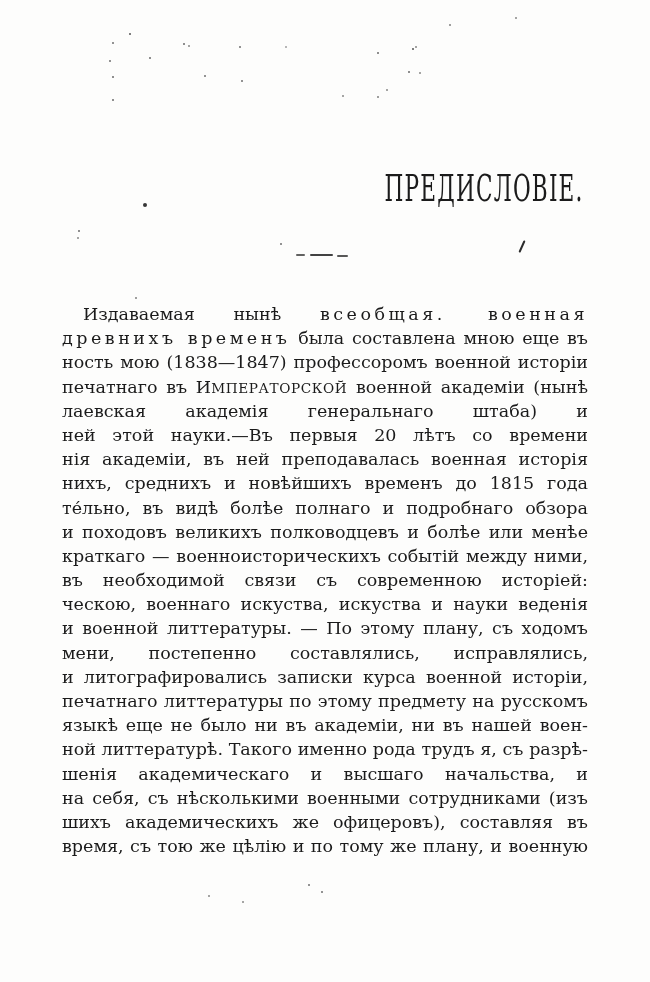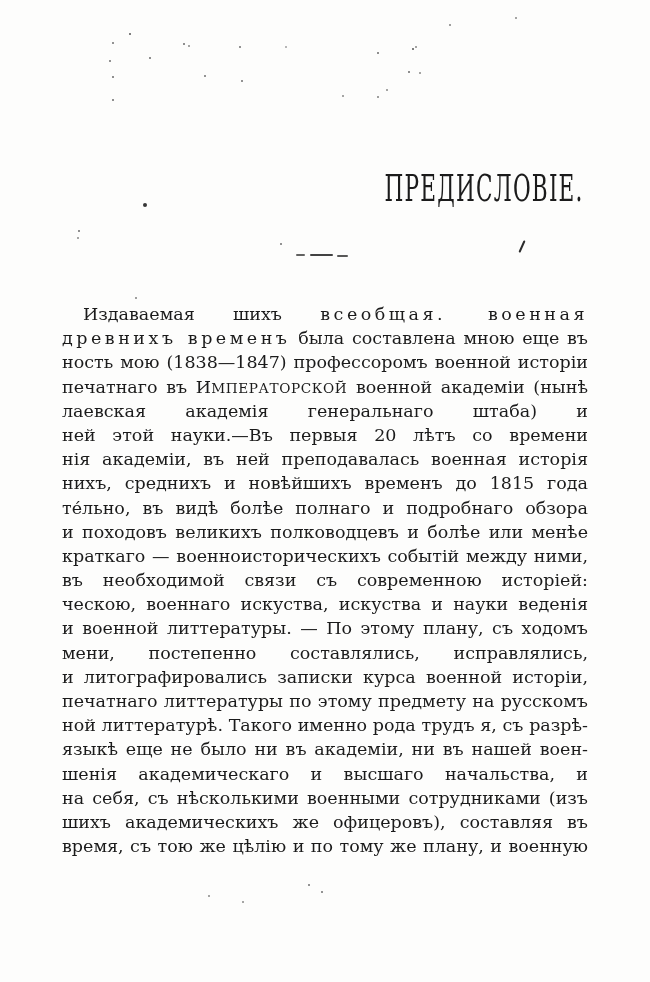--- a/index.html
+++ b/index.html
@@ -100,39 +100,39 @@
     <h1 class="title"><span class="title-inner">ПРЕДИСЛОВІЕ.</span></h1>
   </div>
 
   <div class="divider">
     <span class="dash d1"></span>
     <span class="dash d2"></span>
     <span class="dash d3"></span>
   </div>
 
   <div class="body-text" id="body-text">
-      <div class="line indent"><span class="seg-n">Издаваемая шихъ </span><span class="seg-sp">всеобщая. военная исторія</span></div>
+      <div class="line indent"><span class="seg-n">Издаваемая нынѣ </span><span class="seg-sp">всеобщая. военная исторія</span></div>
       <div class="line"><span class="seg-sp">древнихъ временъ</span><span class="seg-n"> была составлена мною еще въ быт-</span></div>
       <div class="line"><span class="seg-n">ность мою (1838—1847) профессоромъ военной исторіи и</span></div>
       <div class="line"><span class="seg-n">печатнаго въ И</span><span class="seg-sc">мператорской</span><span class="seg-n"> военной академіи (нынѣ Нико-</span></div>
       <div class="line"><span class="seg-n">лаевская академія генеральнаго штаба) и предназначалась</span></div>
       <div class="line"><span class="seg-n">ней этой науки.—Въ первыя 20 лѣтъ со времени учрежде-</span></div>
       <div class="line"><span class="seg-n">нія академіи, въ ней преподавалась военная исторія древ-</span></div>
       <div class="line"><span class="seg-n">нихъ, среднихъ и новѣйшихъ временъ до 1815 года включи-</span></div>
       <div class="line"><span class="seg-n">те́льно, въ видѣ болѣе полнаго и подробнаго обзора войнъ</span></div>
       <div class="line"><span class="seg-n">и походовъ великихъ полководцевъ и болѣе или менѣе</span></div>
       <div class="line"><span class="seg-n">краткаго — военноисторическихъ событій между ними, —</span></div>
       <div class="line"><span class="seg-n">въ необходимой связи съ современною исторіей: полити-</span></div>
       <div class="line"><span class="seg-n">ческою, военнаго искуства, искуства и науки веденія войны</span></div>
       <div class="line"><span class="seg-n">и военной литтературы. — По этому плану, съ ходомъ вре-</span></div>
       <div class="line"><span class="seg-n">мени, постепенно составлялись, исправлялись, пополнялись</span></div>
       <div class="line"><span class="seg-n">и литографировались записки курса военной исторіи, но</span></div>
       <div class="line"><span class="seg-n">печатнаго литтературы по этому предмету на русскомъ</span></div>
+      <div class="line"><span class="seg-n">языкѣ еще не было ни въ академіи, ни въ нашей воен-</span></div>
       <div class="line"><span class="seg-n">ной литтературѣ. Такого именно рода трудъ я, съ разрѣ-</span></div>
-      <div class="line"><span class="seg-n">языкѣ еще не было ни въ академіи, ни въ нашей воен-</span></div>
       <div class="line"><span class="seg-n">шенія академическаго и высшаго начальства, и принялъ</span></div>
       <div class="line"><span class="seg-n">на себя, съ нѣсколькими военными сотрудниками (изъ быв-</span></div>
       <div class="line"><span class="seg-n">шихъ академическихъ же офицеровъ), составляя въ тоже</span></div>
       <div class="line"><span class="seg-n">время, съ тою же цѣлію и по тому же плану, и военную</span></div>
     </div>
 
   <div class="stroke" style="left:521px; top:240px;"></div>
   <div id="specks">
       <div class="speck" style="left: 129px; top: 33px; width: 2px; height: 2px; opacity: 0.8;"></div>
       <div class="speck" style="left: 183px; top: 43px; width: 2px; height: 2px; opacity: 0.7;"></div>

